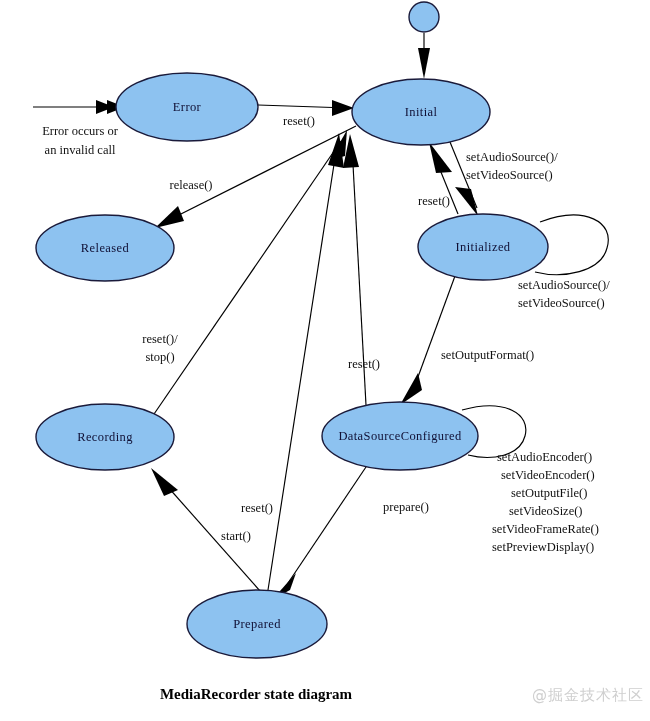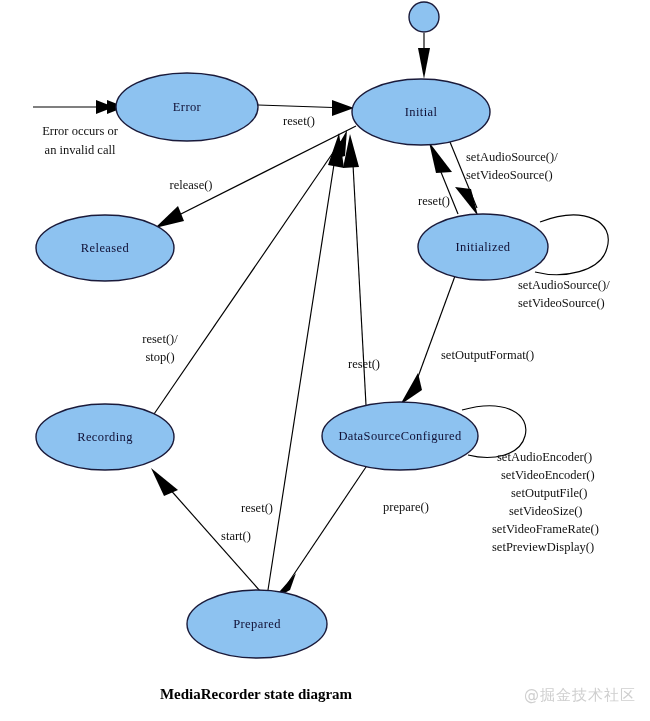--- a/index.html
+++ b/index.html
@@ -25,21 +25,21 @@
     font-family:"Liberation Serif","DejaVu Serif",serif;
     font-size:12.5px;fill:#101010;
   }
   .edge-label.mid{text-anchor:middle;}
   .edge-label.start{text-anchor:start;}
   .caption{
     font-family:"Liberation Serif","DejaVu Serif",serif;
     font-size:15px;font-weight:bold;fill:#000000;text-anchor:middle;
   }
   .watermark{
-    position:absolute;right:14px;bottom:16px;
+    position:absolute;right:6px;bottom:16px;
     font-family:"DejaVu Sans","Liberation Sans",sans-serif;
     font-size:15px;color:#cfcfcf;letter-spacing:1px;
     user-select:none;white-space:nowrap;margin-left:46px;
   }
 </style>
 </head>
 <body>
 
 <div id="diagram-root">
 <svg id="state-diagram" viewBox="0 0 650 721" xmlns="http://www.w3.org/2000/svg">

